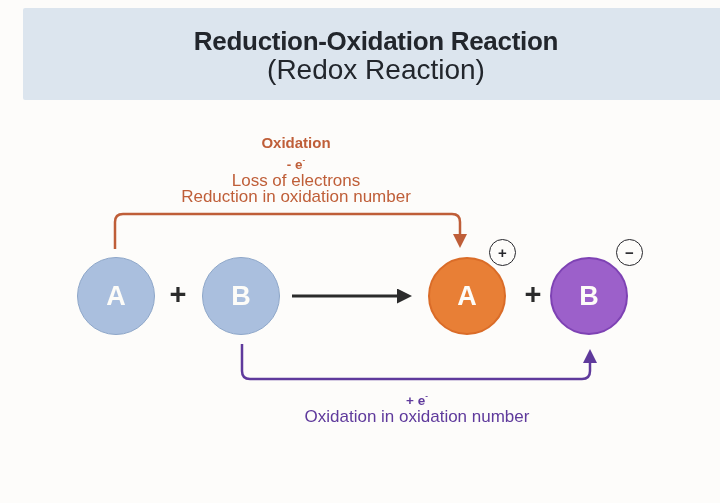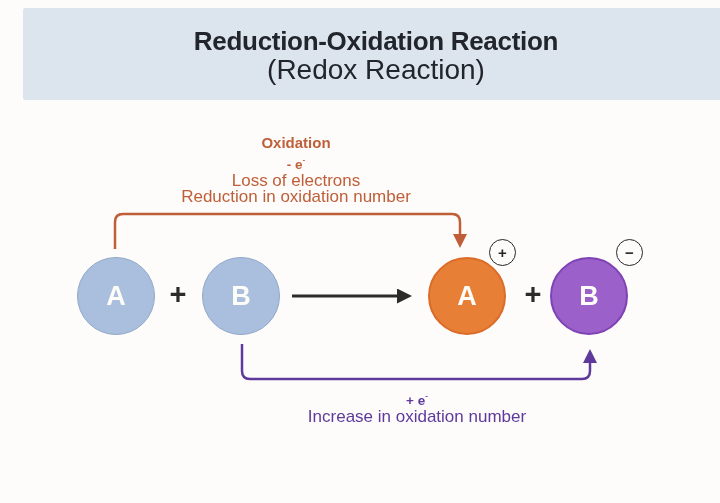--- a/index.html
+++ b/index.html
@@ -72,21 +72,21 @@
 
   <div class="note ox">
     <div class="t">Oxidation</div>
     <div class="e"><span>- e</span><sup>-</sup></div>
     <div class="s">Loss of electrons</div>
     <div class="s">Reduction in oxidation number</div>
   </div>
 
   <div class="note red">
     <div class="e"><span>+ e</span><sup>-</sup></div>
-    <div class="s">Increase in oxidation number</div>
+    <div class="s">Oxidation in oxidation number</div>
   </div>
 
   <svg class="arrows" viewBox="0 0 720 503" xmlns="http://www.w3.org/2000/svg">
     <defs>
       <marker id="head-ox" markerUnits="userSpaceOnUse" markerWidth="16" markerHeight="15" refX="2" refY="7" orient="auto">
         <path class="ox-head" d="M0,0 L14,7 L0,14 Z"></path>
       </marker>
       <marker id="head-red" markerUnits="userSpaceOnUse" markerWidth="16" markerHeight="15" refX="2" refY="7" orient="auto">
         <path class="red-head" d="M0,0 L14,7 L0,14 Z"></path>
       </marker>

